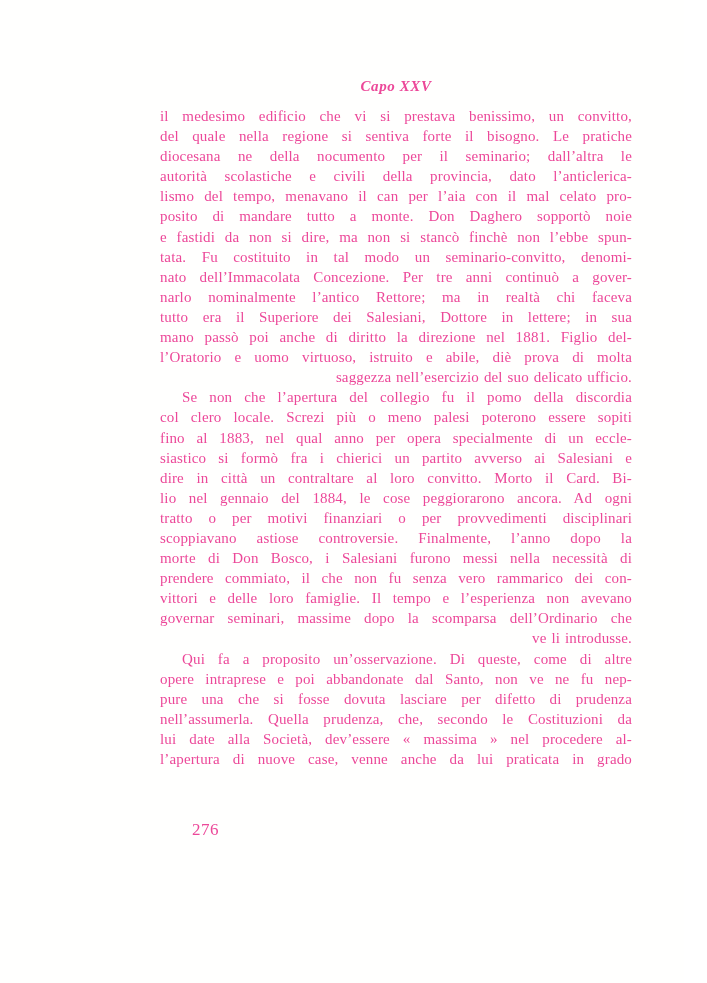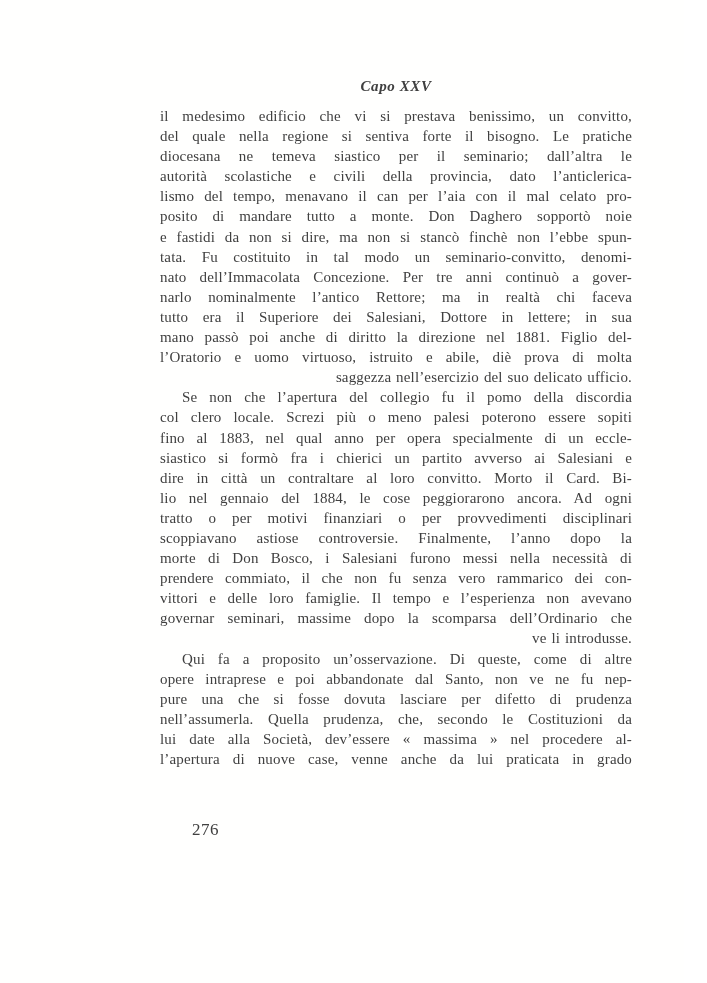--- a/index.html
+++ b/index.html
@@ -6,21 +6,21 @@
     margin: 0;
     padding: 0;
     background: #ffffff;
   }
   .page {
     position: relative;
     width: 684px;
     height: 983px;
     background: #fffffe;
     font-family: "Liberation Serif", "DejaVu Serif", serif;
-    color: #404040;
+    color: #ec4899;
     overflow: hidden;
   }
   .chapter-header {
     position: absolute;
     left: 160px;
     top: 78px;
     width: 472px;
     text-align: center;
     font-style: italic;
     font-weight: bold;
@@ -59,21 +59,21 @@
 </style>
 </head>
 <body>
 
 <div class="page">
   <div class="chapter-header">Capo XXV</div>
 
   <div class="text-block">
       <div class="text-line justify">il medesimo edificio che vi si prestava benissimo, un convitto,</div>
       <div class="text-line justify">del quale nella regione si sentiva forte il bisogno. Le pratiche</div>
-      <div class="text-line justify">diocesana ne temeva siastico per il seminario; dall’altra le</div>
+      <div class="text-line justify">diocesana ne della nocumento per il seminario; dall’altra le</div>
       <div class="text-line justify">autorità scolastiche e civili della provincia, dato l’anticlerica-</div>
       <div class="text-line justify">lismo del tempo, menavano il can per l’aia con il mal celato pro-</div>
       <div class="text-line justify">posito di mandare tutto a monte. Don Daghero sopportò noie</div>
       <div class="text-line justify">e fastidi da non si dire, ma non si stancò finchè non l’ebbe spun-</div>
       <div class="text-line justify">tata. Fu costituito in tal modo un seminario-convitto, denomi-</div>
       <div class="text-line justify">nato dell’Immacolata Concezione. Per tre anni continuò a gover-</div>
       <div class="text-line justify">narlo nominalmente l’antico Rettore; ma in realtà chi faceva</div>
       <div class="text-line justify">tutto era il Superiore dei Salesiani, Dottore in lettere; in sua</div>
       <div class="text-line justify">mano passò poi anche di diritto la direzione nel 1881. Figlio del-</div>
       <div class="text-line justify">l’Oratorio e uomo virtuoso, istruito e abile, diè prova di molta</div>

